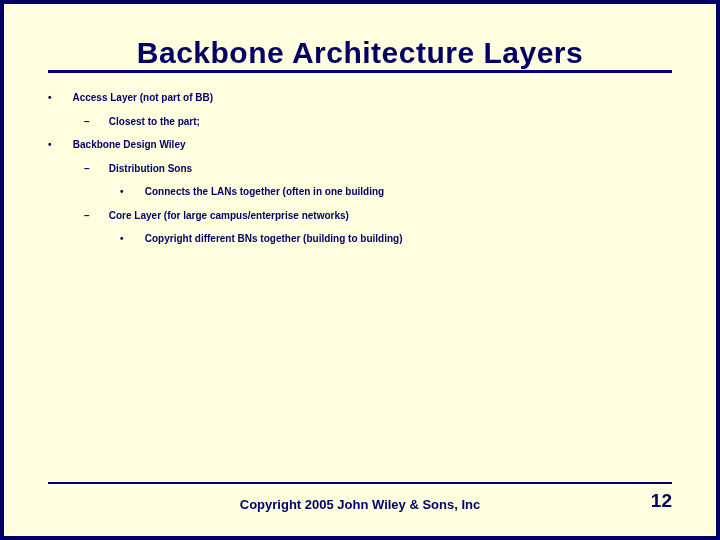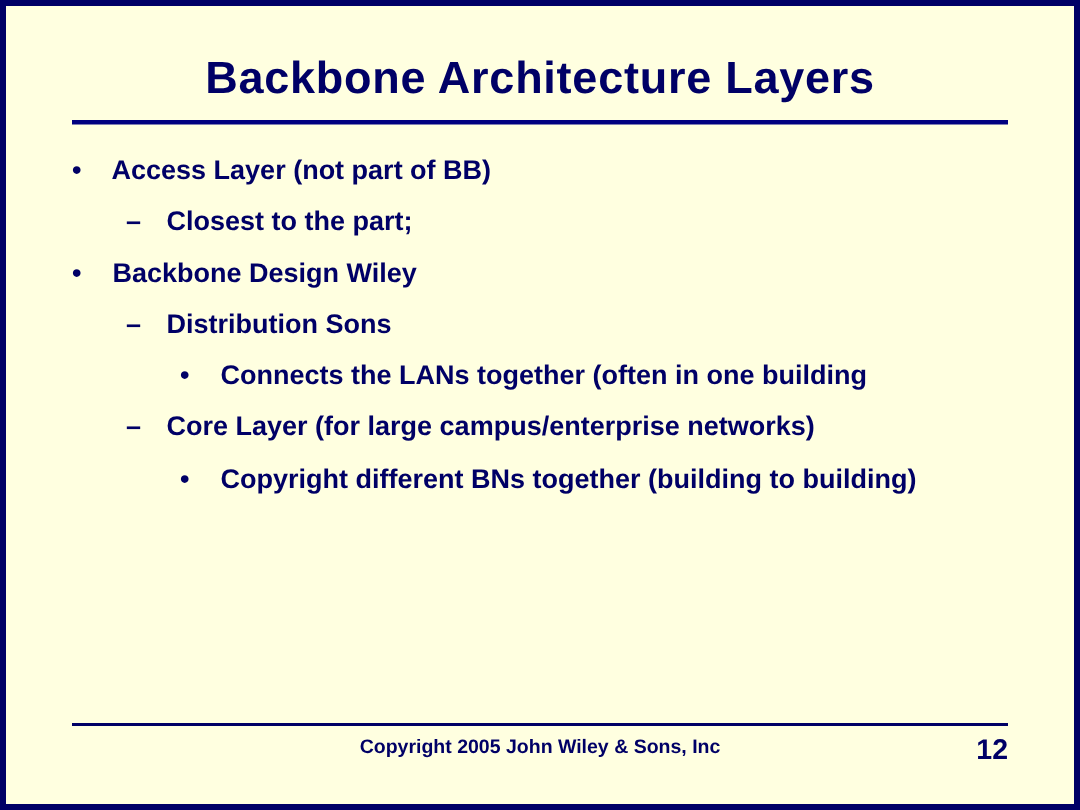--- a/index.html
+++ b/index.html
@@ -12,36 +12,35 @@
     position: relative;
     font-family: Arial, Helvetica, sans-serif;
     color: #000066;
   }
   .title {
     text-align: center;
     font-weight: bold;
     font-size: 30px;
     letter-spacing: 0.5px;
     padding-top: 32px;
-    padding-bottom: 10px;
   }
   .title-rule {
     margin: 0 44px;
     border-bottom: 3px solid #000080;
     height: 2px;
   }
   .title-rule::after {
     content: "";
     display: block;
     height: 1px;
   }
   .content {
     padding: 18px 44px 0 44px;
     font-weight: bold;
-    font-size: 18px;
+    font-size: 10px;
     line-height: 1.35;
   }
   .l1 { padding-left: 0; margin-bottom: 10px; }
   .l2 { padding-left: 36px; margin-bottom: 10px; }
   .l3 { padding-left: 72px; margin-bottom: 10px; }
   .b1::before { content: "•"; display: inline-block; width: 22px; }
   .b2::before { content: "–"; display: inline-block; width: 22px; }
   .b3::before { content: "•"; display: inline-block; width: 22px; }
   .footer {
     position: absolute;
@@ -49,21 +48,21 @@
     right: 44px;
     bottom: 24px;
   }
   .footer-rule {
     border-top: 2px solid #000066;
     margin-bottom: 6px;
   }
   .footer-row {
     display: flex;
     justify-content: space-between;
-    align-items: flex-start;
+    align-items: flex-end;
     font-weight: bold;
     font-size: 13px;
   }
   .copyright { flex: 1; text-align: center; }
   .pagenum { width: 40px; text-align: right; font-size: 19px; }
 </style>
 </head>
 <body>
 
 <div class="slide">

